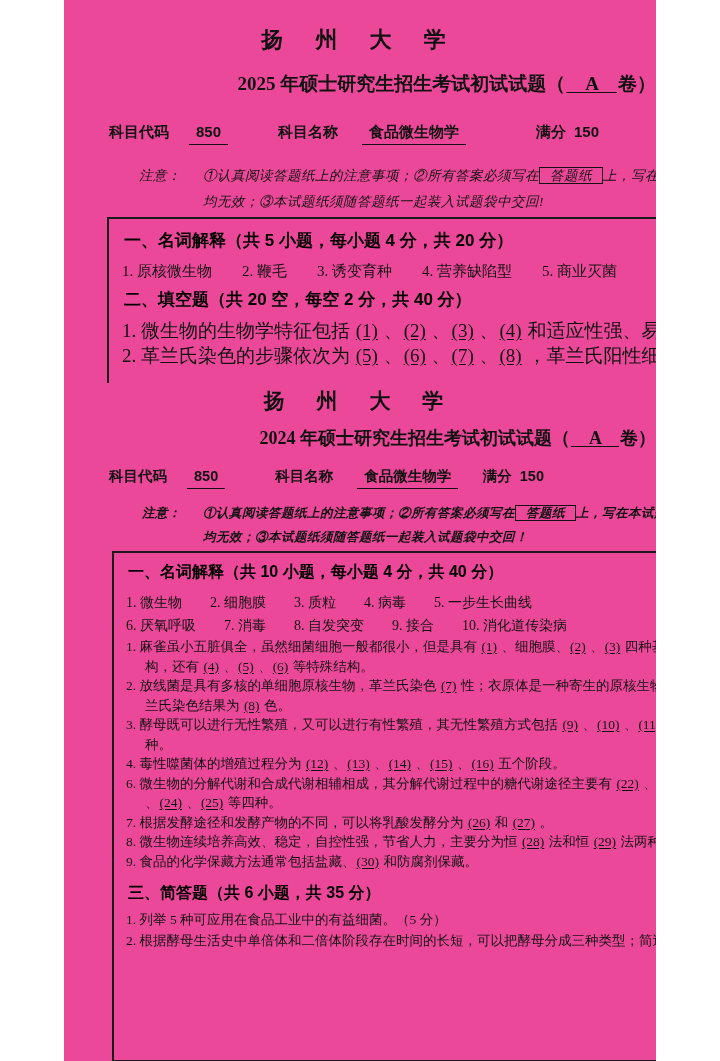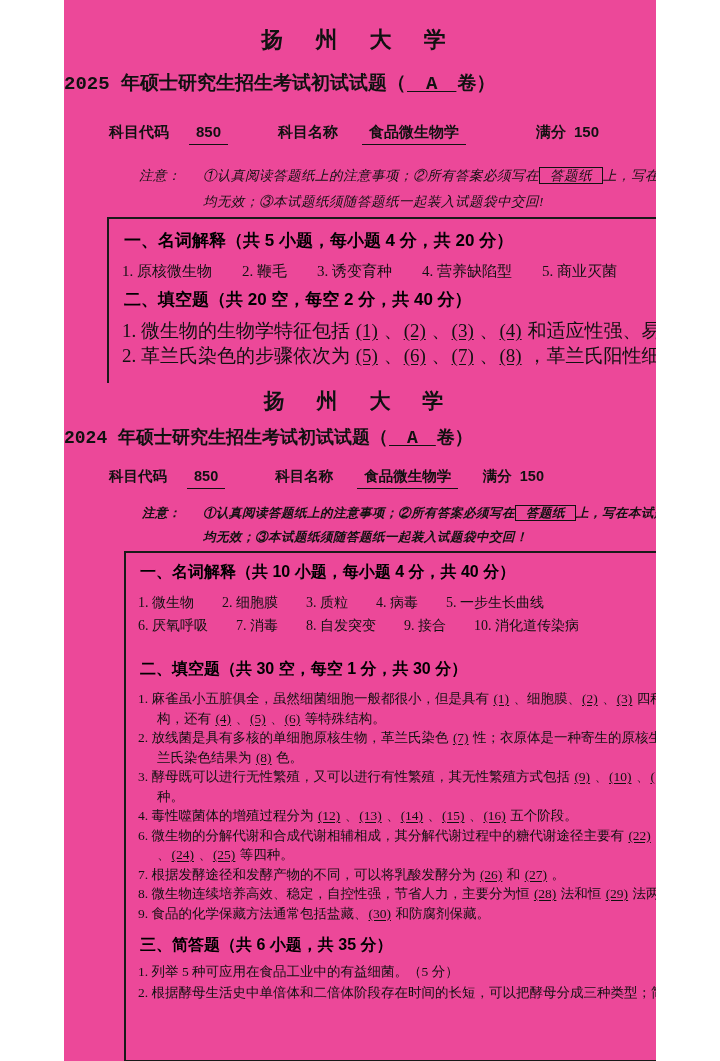--- a/index.html
+++ b/index.html
@@ -9,22 +9,22 @@
     background:#ec4899; color:#111111; overflow:hidden;
     font-family:"Liberation Serif","DejaVu Serif",serif;
   }
   .uni-title {
     text-align:center; font-weight:bold; font-size:22px; line-height:26px;
     letter-spacing:13px; padding-top:27px;
     font-family:"Liberation Sans","DejaVu Sans",sans-serif;
   }
   .uni-title.p2 { padding-top:0; margin-top:5px; font-size:21px; line-height:25px; }
   .exam-title {
-    text-align:left; font-weight:bold; font-size:19px; line-height:24px; margin-top:19px;
-    font-family:Liberation Mono, monospace;
+    text-align:right; font-weight:bold; font-size:19px; line-height:24px; margin-top:19px;
+    font-family:Liberation Serif, serif;
   }
   .exam-title.p2 { margin-top:14px; font-size:18px; line-height:23px; }
   .subject-line {
     display:flex; align-items:baseline; font-weight:bold; font-size:15px; line-height:22px;
     margin-top:25px; padding:0 57px 0 45px;
     font-family:"Liberation Sans","DejaVu Sans",sans-serif;
   }
   .subject-line.p2 { margin-top:16px; font-size:14.5px; line-height:21px; padding:0 112px 0 45px; }
   .subject-line .gap-s { display:inline-block; width:20px; }
   .subject-line .gap-l { display:inline-block; width:50px; }
@@ -41,21 +41,21 @@
   .notice-lines { overflow:hidden; }
   .notice-lines > div { white-space:nowrap; }
   .q-box {
     border:2px solid #1a1a1a; overflow:hidden;
   }
   .q-box.p1 {
     margin:2px 0 0 43px; width:673px; height:166px; border-bottom:none;
     padding:5px 10px 0 13px;
   }
   .q-box.p2 {
-    margin:2px 0 0 60px; width:595px; height:511px;
+    margin:2px 0 0 48px; width:595px; height:511px;
     padding:4px 10px 0 12px;
   }
   .sec-heading {
     font-weight:bold; color:#000;
     font-family:"Liberation Sans","DejaVu Sans",sans-serif;
   }
   .p1 .sec-heading { font-size:17px; line-height:27px; margin:3px 0 5px 2px; }
   .p2-h1 { font-size:16px; line-height:22px; margin:4px 0 8px 2px; }
   .p2-h2 { font-size:16px; line-height:22px; margin:21px 0 9px 2px; }
   .p2-h3 { font-size:16px; line-height:22px; margin:11px 0 5px 2px; }
@@ -137,21 +137,20 @@
         </div>
     </div>
 
     <div class="q-box p2">
       <div class="sec-heading p2-h1">一、名词解释（共 10 小题，每小题 4 分，共 40 分）</div>
       <div class="terms-lines p2-terms">
           <div class="terms-line">1. 微生物　　2. 细胞膜　　3. 质粒　　4. 病毒　　5. 一步生长曲线</div>
           <div class="terms-line">6. 厌氧呼吸　　7. 消毒　　8. 自发突变　　9. 接合　　10. 消化道传染病</div>
         </div>
 
-      <div class="sec-heading p2-h2">二、填空题（共 30 空，每空 1 分，共 30 分）</div>
       <div class="fill-list p2-fill">
           <div class="fill-item">1. 麻雀虽小五脏俱全，虽然细菌细胞一般都很小，但是具有 <span class="blank">(1)</span> 、细胞膜、<span class="blank">(2)</span> 、<span class="blank">(3)</span> 四种基本结构，还有 <span class="blank">(4)</span> 、<span class="blank">(5)</span> 、<span class="blank">(6)</span> 等特殊结构。</div>
           <div class="fill-item">2. 放线菌是具有多核的单细胞原核生物，革兰氏染色 <span class="blank">(7)</span> 性；衣原体是一种寄生的原核生物，革兰氏染色结果为 <span class="blank">(8)</span> 色。</div>
           <div class="fill-item">3. 酵母既可以进行无性繁殖，又可以进行有性繁殖，其无性繁殖方式包括 <span class="blank">(9)</span> 、<span class="blank">(10)</span> 、<span class="blank">(11)</span> 三种。</div>
           <div class="fill-item">4. 毒性噬菌体的增殖过程分为 <span class="blank">(12)</span> 、<span class="blank">(13)</span> 、<span class="blank">(14)</span> 、<span class="blank">(15)</span> 、<span class="blank">(16)</span> 五个阶段。</div>
           <div class="fill-item">6. 微生物的分解代谢和合成代谢相辅相成，其分解代谢过程中的糖代谢途径主要有 <span class="blank">(22)</span> 、<span class="blank">(23)</span> 、<span class="blank">(24)</span> 、<span class="blank">(25)</span> 等四种。</div>
           <div class="fill-item">7. 根据发酵途径和发酵产物的不同，可以将乳酸发酵分为 <span class="blank">(26)</span> 和 <span class="blank">(27)</span> 。</div>
           <div class="fill-item">8. 微生物连续培养高效、稳定，自控性强，节省人力，主要分为恒 <span class="blank">(28)</span> 法和恒 <span class="blank">(29)</span> 法两种。</div>
           <div class="fill-item">9. 食品的化学保藏方法通常包括盐藏、<span class="blank">(30)</span> 和防腐剂保藏。</div>
         </div>

